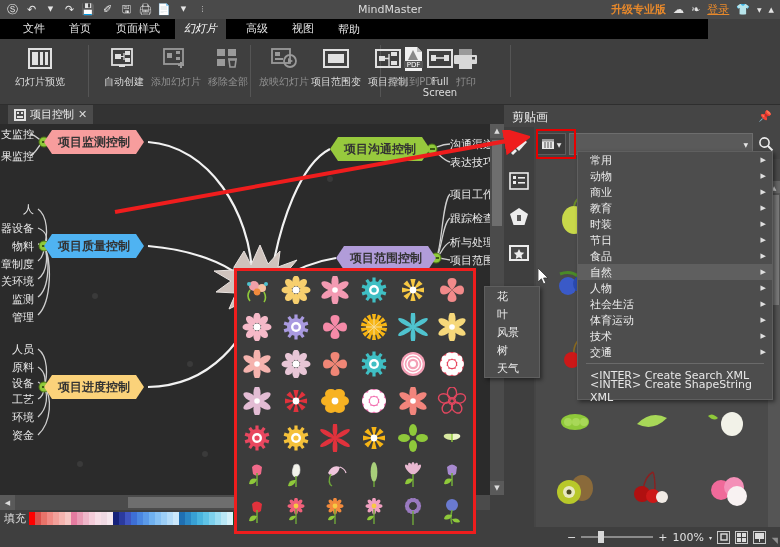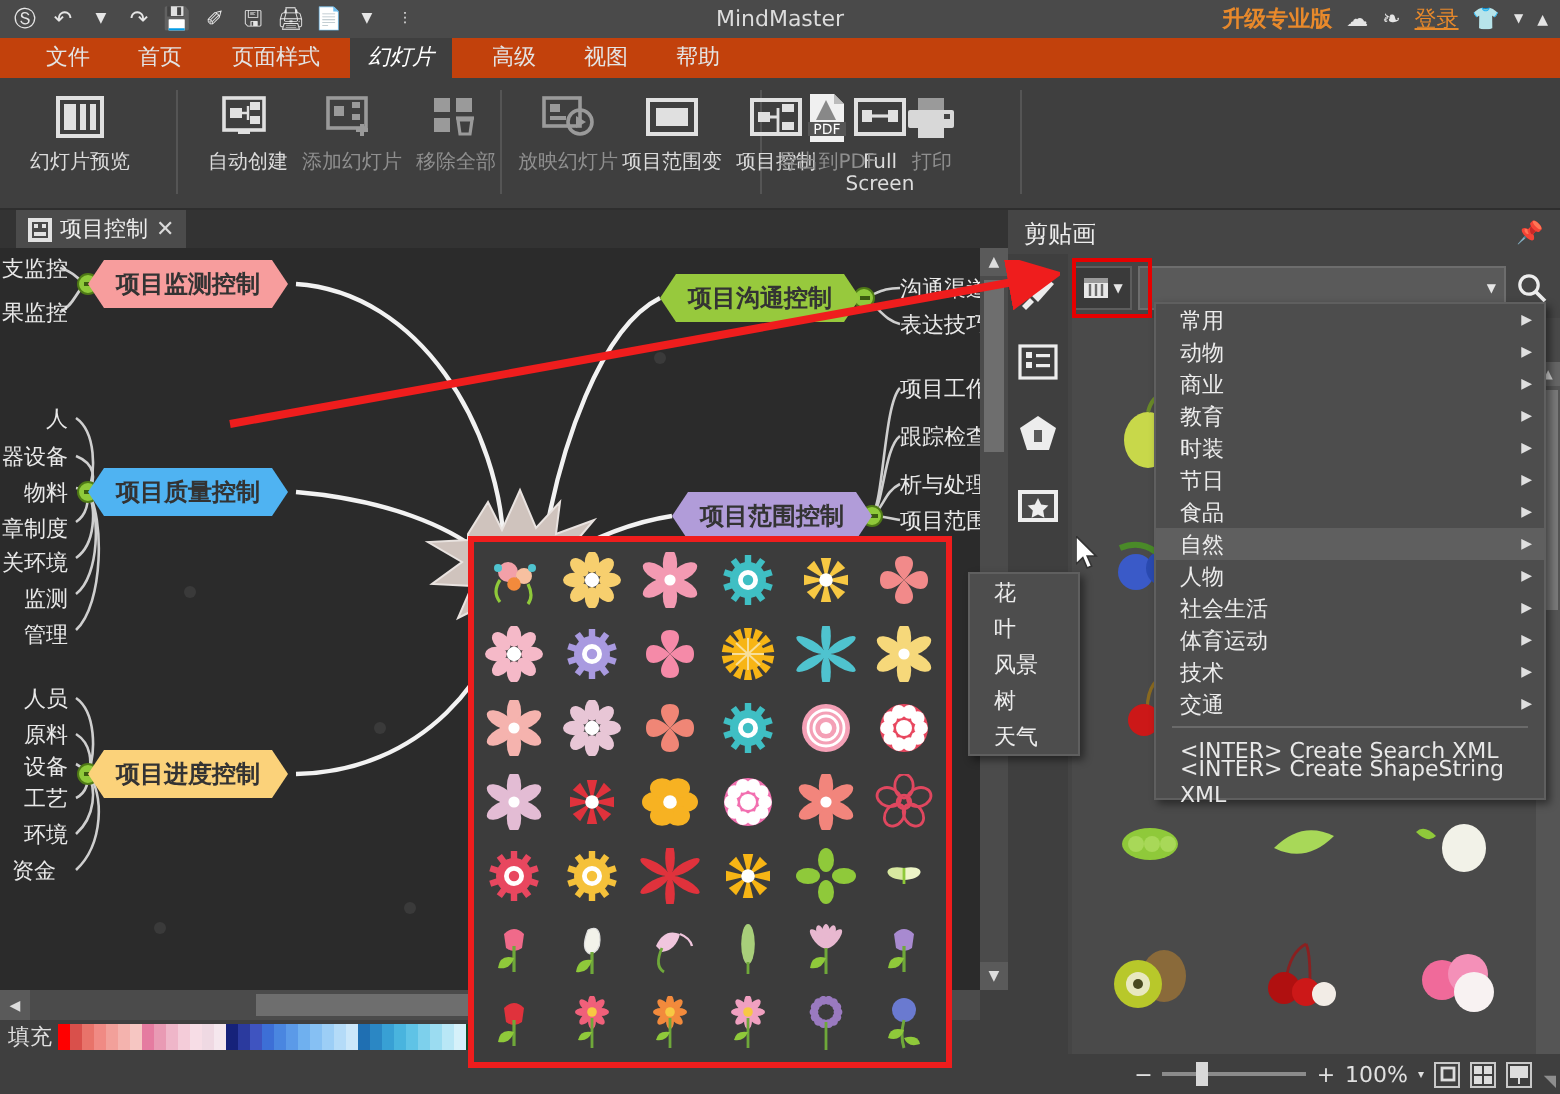--- a/index.html
+++ b/index.html
@@ -19,21 +19,21 @@
   .qat{ position:absolute; left:5px; top:2px; display:flex; gap:4px; align-items:center; }
   .qat .qi{ width:15px; height:15px; display:flex; align-items:center; justify-content:center;
             color:#e6e6e6; font-size:11px; line-height:1; }
   .qat .tiny{ font-size:7px; }
   .tr-zone{ position:absolute; right:6px; top:2px; display:flex; align-items:center; gap:7px; height:15px; }
   .tr-zone .orange{ color:#e8892b; font-size:11px; font-weight:bold; }
   .tr-zone .lnk{ color:#e8892b; font-size:11px; text-decoration:underline; }
   .tr-zone .ic{ color:#e4e4e4; font-size:11px; }
 
   
-  .menubar{ position:absolute; left:0; top:19px; width:780px; height:20px; background:#c2410c;text-align:center; }
+  .menubar{ position:absolute; left:0; top:19px; width:708px; height:20px; background:#000000;text-align:center; }
   .menubar .mi{ position:absolute; top:0; height:20px; line-height:20px; padding:0 9px;
                 font-size:11px; color:#e4e4e4; cursor:default; }
   .menubar .mi.active{ background:#3f3f3f; color:#ffffff;font-style:italic; }
 
   
   .ribbon{ position:absolute; left:0; top:39px; width:780px; height:66px; background:#3f3f3f;
            border-bottom:1px solid #2e2e2e; }
   .rgroup{ position:absolute; top:2px; height:62px; display:flex; align-items:flex-start; }
   .sep{ position:absolute; top:6px; width:1px; height:52px; background:#555; }
   .rbtn{ width:52px; height:60px; display:flex; flex-direction:column; align-items:center;
@@ -412,21 +412,21 @@
         <div class="leaf" style="top: 115px; left: 0px; width: 34px; text-align: right;">物料</div>
         <div class="leaf" style="top: 133px; left: 0px; width: 34px; text-align: right;">章制度</div>
         <div class="leaf" style="top: 150px; left: 0px; width: 34px; text-align: right;">关环境</div>
         <div class="leaf" style="top: 168px; left: 0px; width: 34px; text-align: right;">监测</div>
         <div class="leaf" style="top: 186px; left: 0px; width: 34px; text-align: right;">管理</div>
         <div class="leaf" style="top: 218px; left: 0px; width: 34px; text-align: right;">人员</div>
         <div class="leaf" style="top: 236px; left: 0px; width: 34px; text-align: right;">原料</div>
         <div class="leaf" style="top: 252px; left: 0px; width: 34px; text-align: right;">设备</div>
         <div class="leaf" style="top: 268px; left: 0px; width: 34px; text-align: right;">工艺</div>
         <div class="leaf" style="top: 286px; left: 0px; width: 34px; text-align: right;">环境</div>
-        <div class="leaf" style="top: 304px; left: 0px; width: 34px; text-align: center;">资金</div>
+        <div class="leaf" style="top: 304px; left: 0px; width: 34px; text-align: right;">资金</div>
         <div class="leaf" style="top: 13px; left: 450px;">沟通渠道</div>
         <div class="leaf" style="top: 31px; left: 450px;">表达技巧</div>
         <div class="leaf" style="top: 63px; left: 450px;">项目工作分</div>
         <div class="leaf" style="top: 87px; left: 450px;">跟踪检查，</div>
         <div class="leaf" style="top: 111px; left: 450px;">析与处理范</div>
         <div class="leaf" style="top: 129px; left: 450px;">项目范围变</div>
         <div class="leaf" style="top: 232px; left: 450px;">解阶</div>
         <div class="leaf" style="top: 256px; left: 450px;">计阶</div>
         <div class="leaf" style="top: 280px; left: 450px;">工阶</div>
         <div class="leaf" style="top: 304px; left: 450px;">验收</div>

